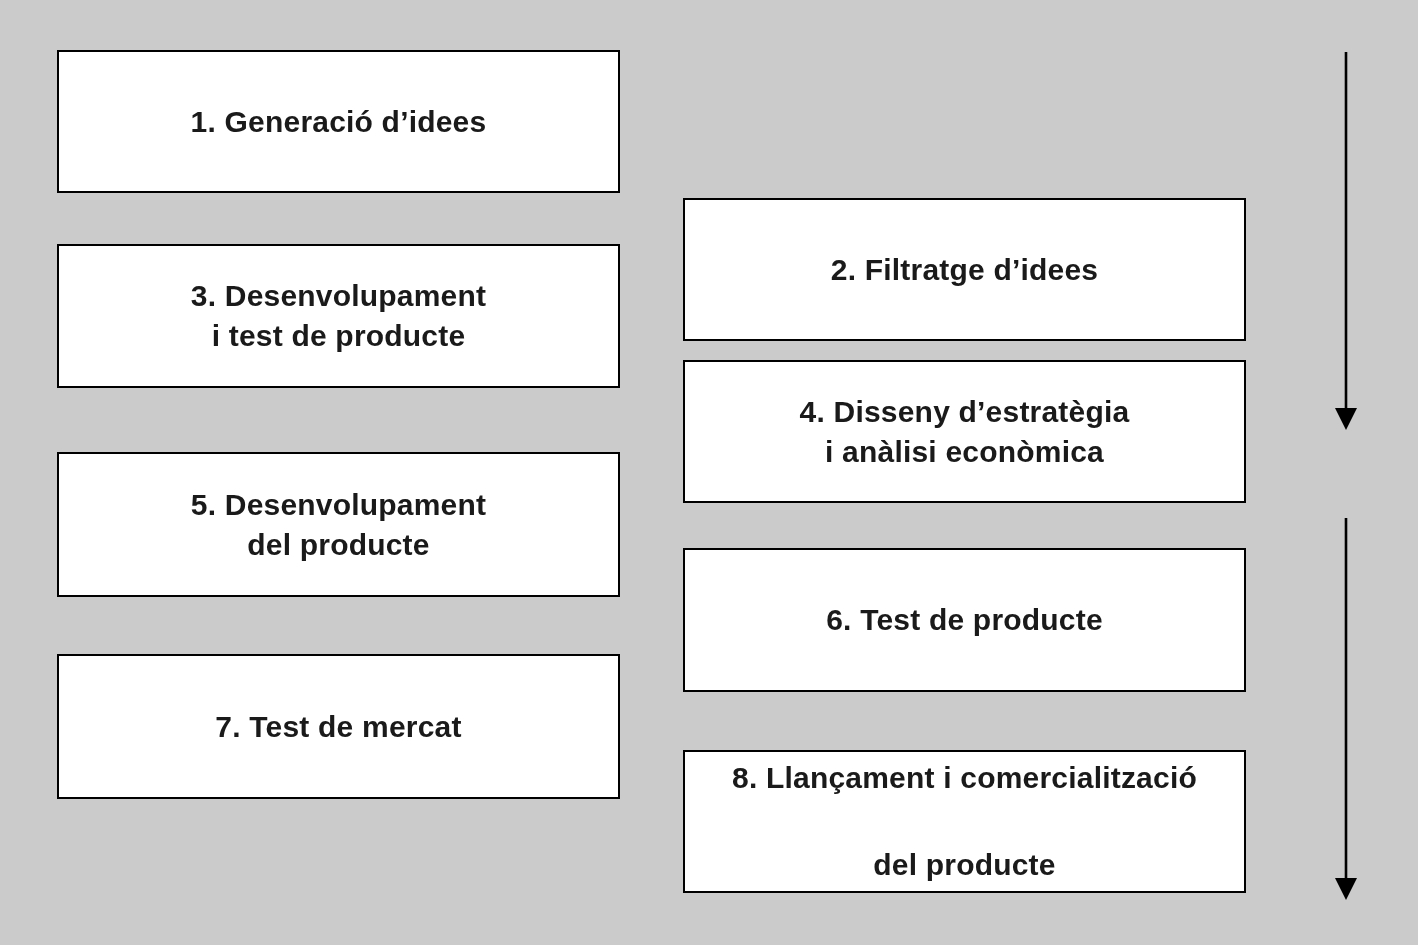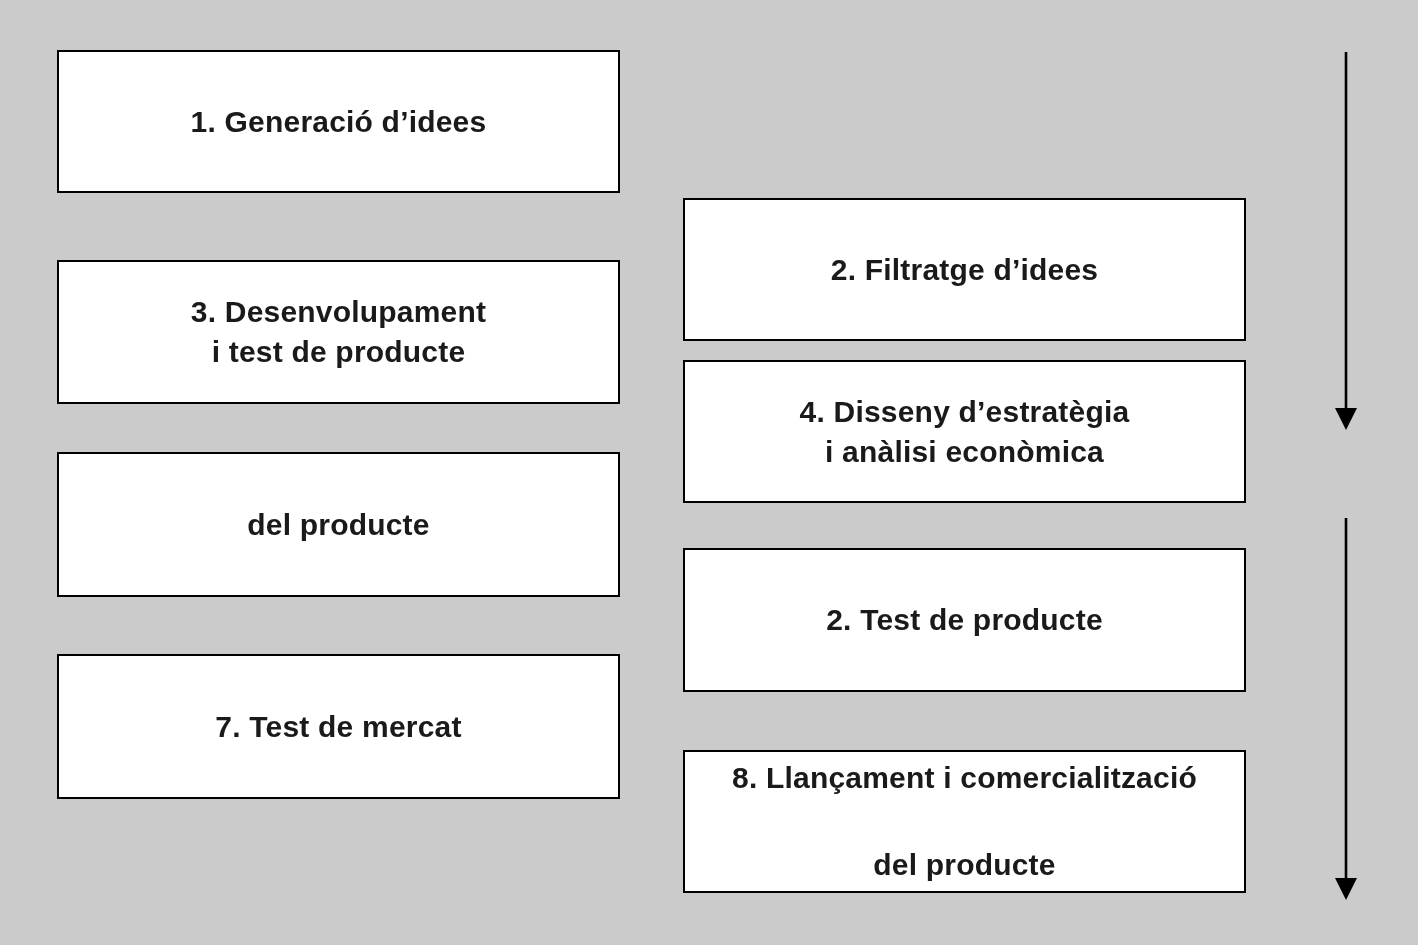--- a/index.html
+++ b/index.html
@@ -29,21 +29,21 @@
     text-align: center;
     color: var(--text, #1a1a1a);
     font-size: 30px;
     line-height: 40px;
     letter-spacing: 0.2px;
   }
   .box .line { display: block; }
 
   
   .b1 { left: 57px;  top: 50px;  }
-  .b3 { left: 57px;  top: 260px; height: 144px; }
+  .b3 { left: 57px;  top: 244px; height: 144px; }
   .b5 { left: 57px;  top: 452px; height: 145px; }
   .b7 { left: 57px;  top: 654px; height: 145px; }
   
   .b2 { left: 683px; top: 150px; margin-top: 48px; }
   .b4 { left: 683px; top: 348px; margin-top: 12px; }
   .b6 { left: 683px; top: 548px; height: 144px; }
   .b8 { left: 683px; top: 750px; gap: 47px; }
 
   .arrow {
     position: absolute;
@@ -70,25 +70,26 @@
     <span class="line">3. Desenvolupament</span>
     <span class="line">i test de producte</span>
   </div>
 
   <div class="box b4">
     <span class="line">4. Disseny d’estratègia</span>
     <span class="line">i anàlisi econòmica</span>
   </div>
 
   <div class="box b5">
+    <span class="line">5. Desenvolupament</span>
     <span class="line">del producte</span>
   </div>
 
   <div class="box b6">
-    <span class="line">2. Test de producte</span>
+    <span class="line">6. Test de producte</span>
   </div>
 
   <div class="box b7">
     <span class="line">7. Test de mercat</span>
   </div>
 
   <div class="box b8">
     <span class="line">8. Llançament i comercialització</span>
     <span class="line">del producte</span>
   </div>

